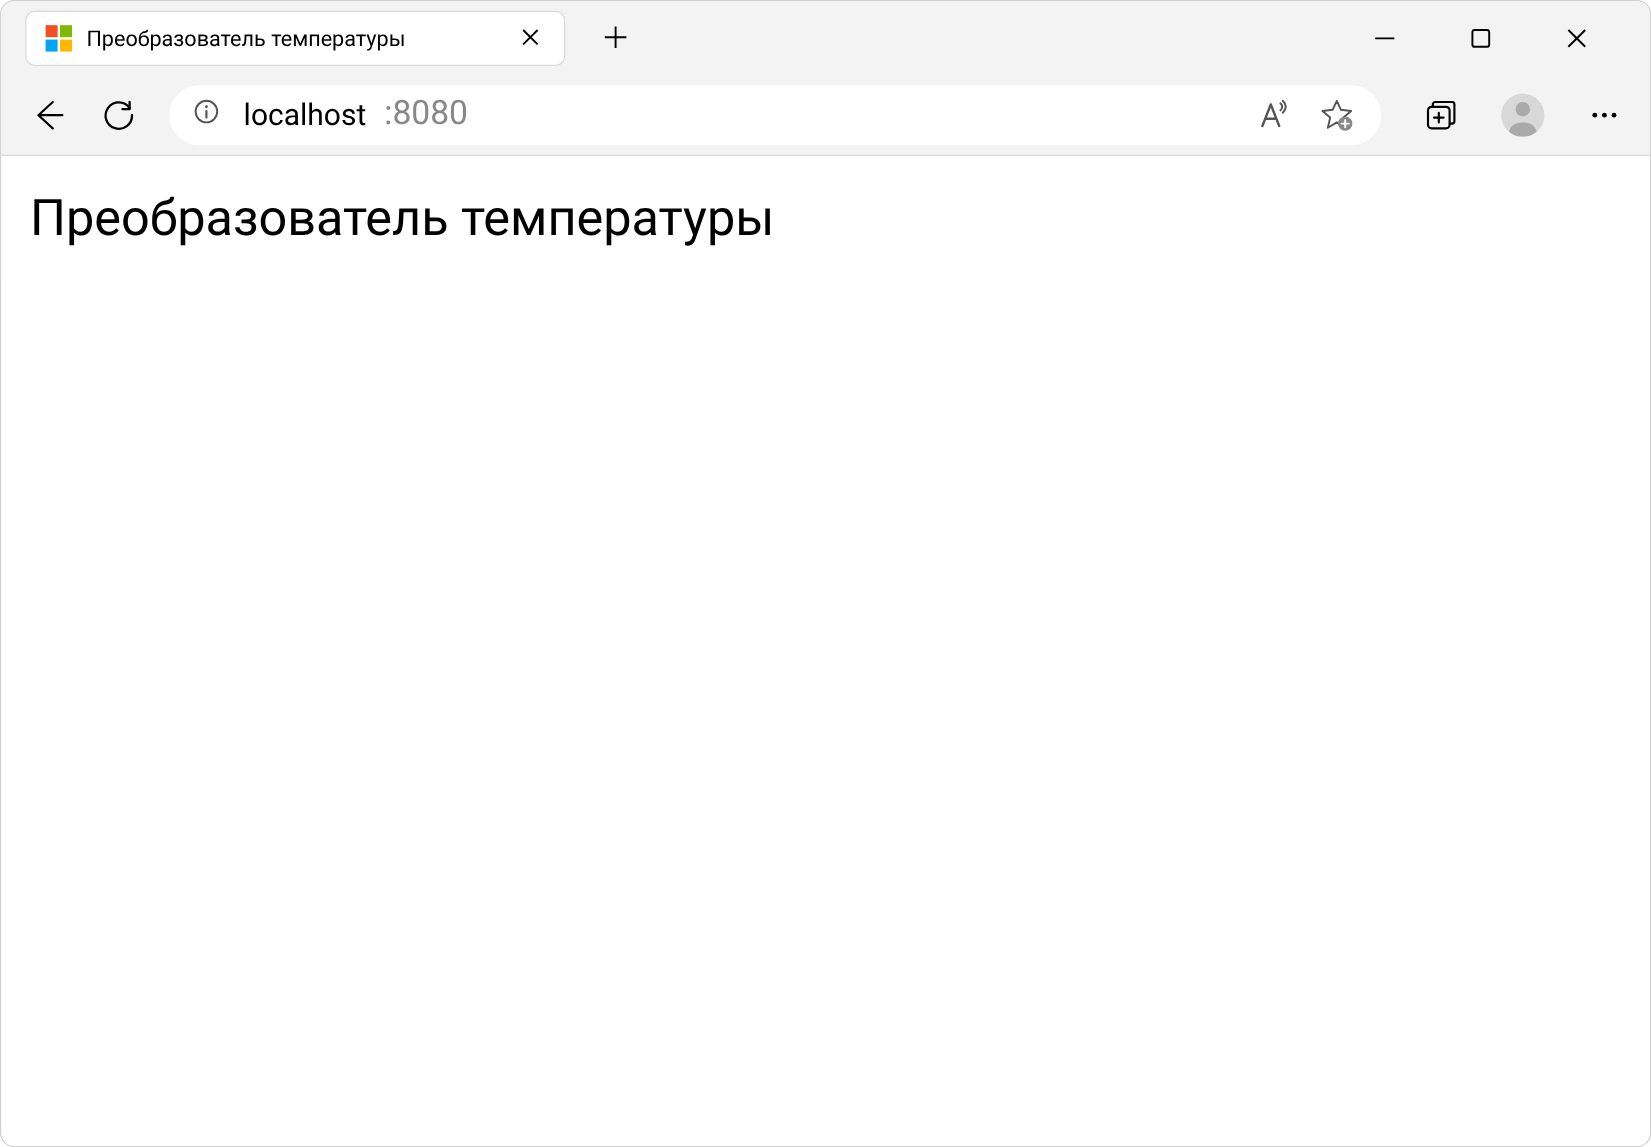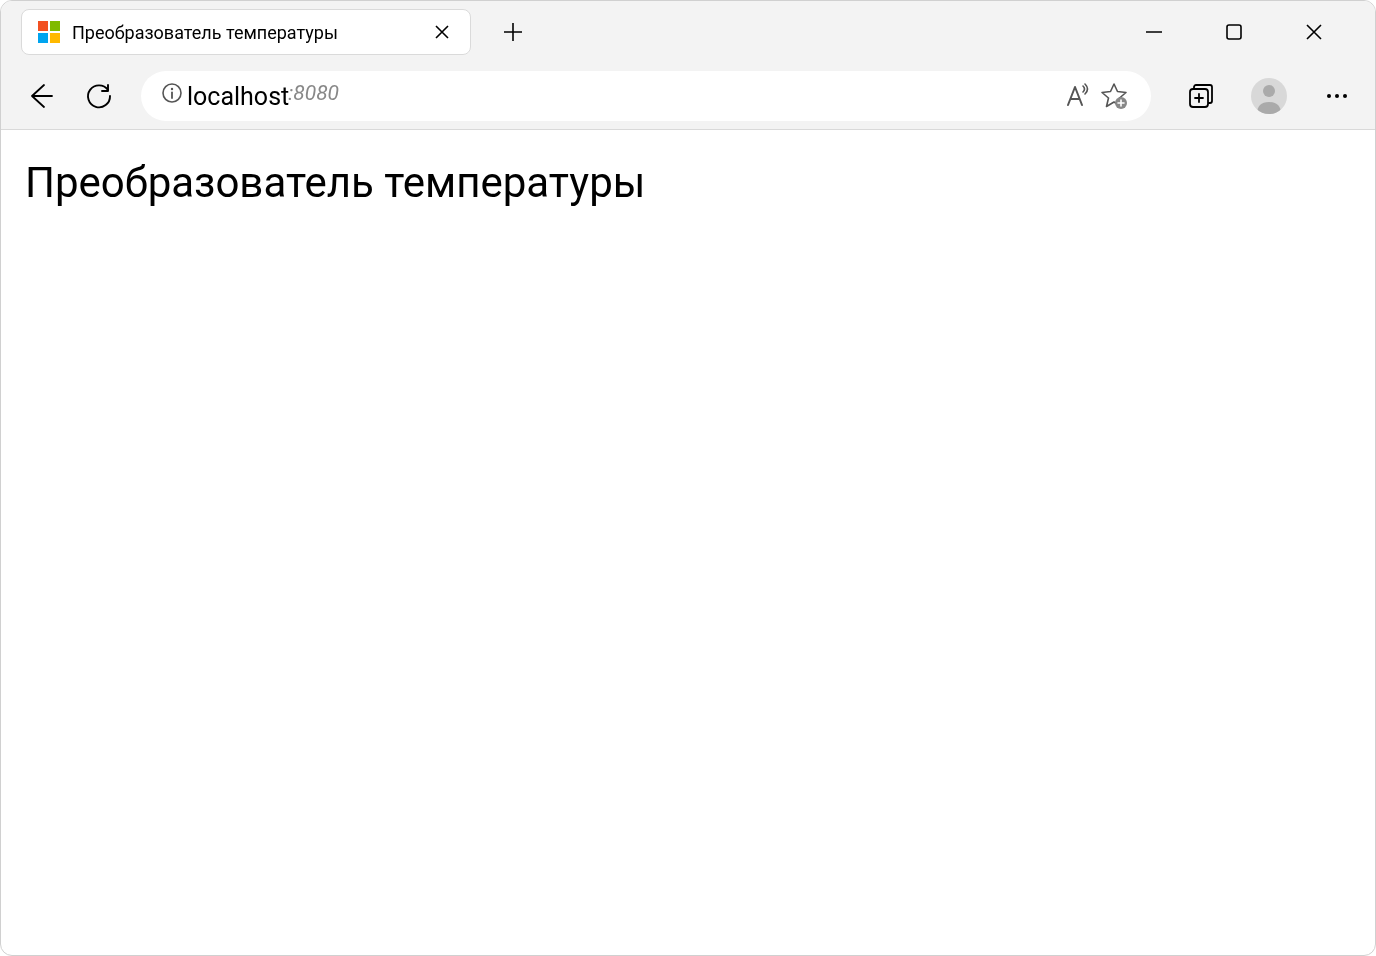--- a/index.html
+++ b/index.html
@@ -128,41 +128,40 @@
     }
     
     .address-bar {
       flex: 1;
       background: #fff;
       border-radius: 26px;
       height: 50px;
       display: flex;
       align-items: center;
       padding: 0 20px;
-      gap: 4px;
+      gap: 20px;
       margin-right: 8px;
     }
     
     .site-info {
       font-size: 24px;
       color: #555;
     }
     
     .url-text {
       font-size: 25px;
       color: #000;
     }
     
     .url-port {
-      font-size: 21px;
+      font-size: 28px;
       color: #888;
       margin-left: -5px;
       position: relative;
       top: -3px;
-      font-style: italic;
     }
     
     .address-spacer {
       flex: 1;
     }
     
     .address-icon {
       cursor: pointer;
       display: flex;
       align-items: center;

